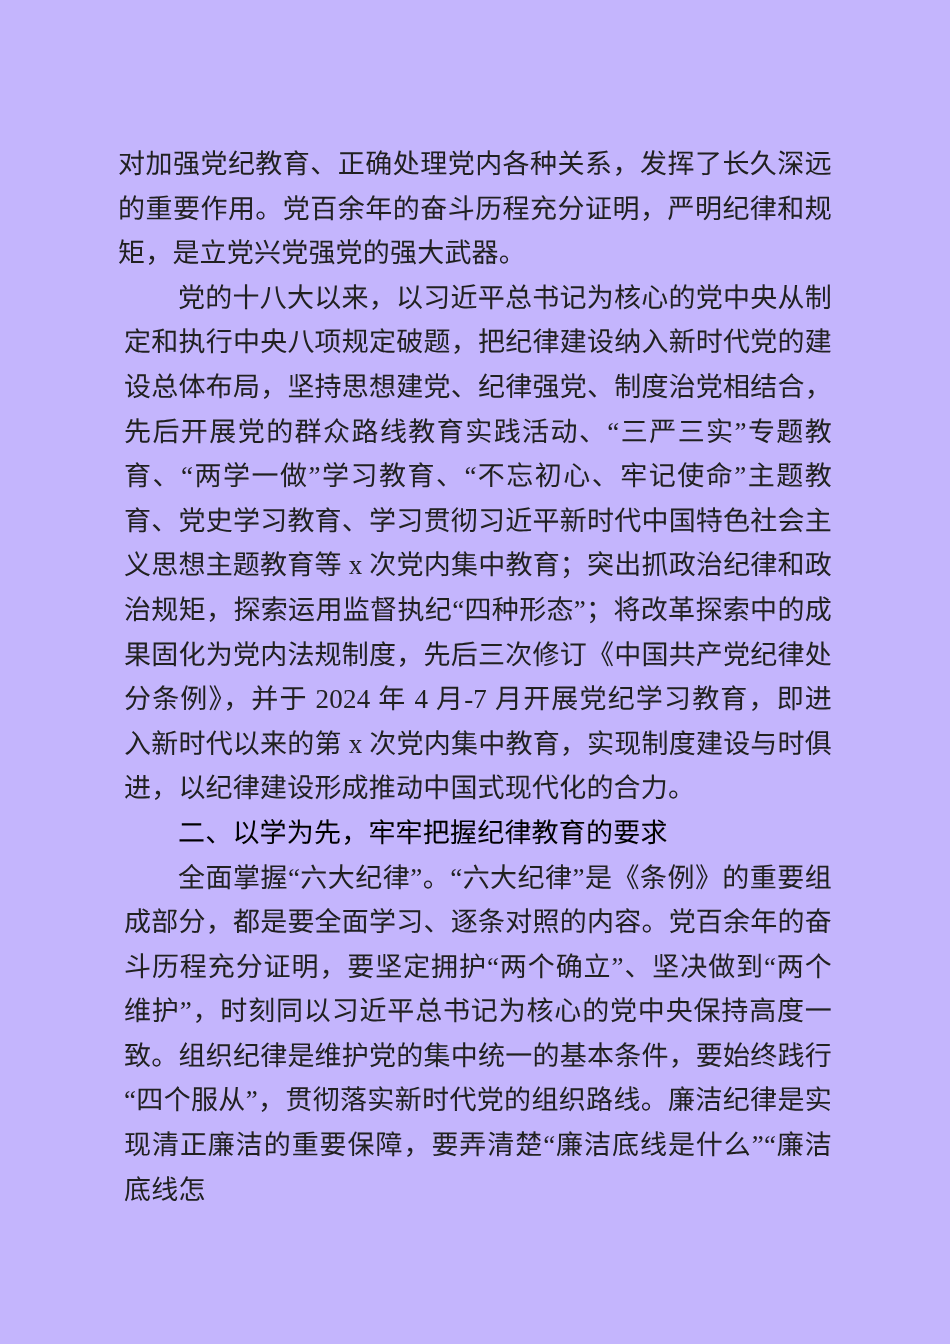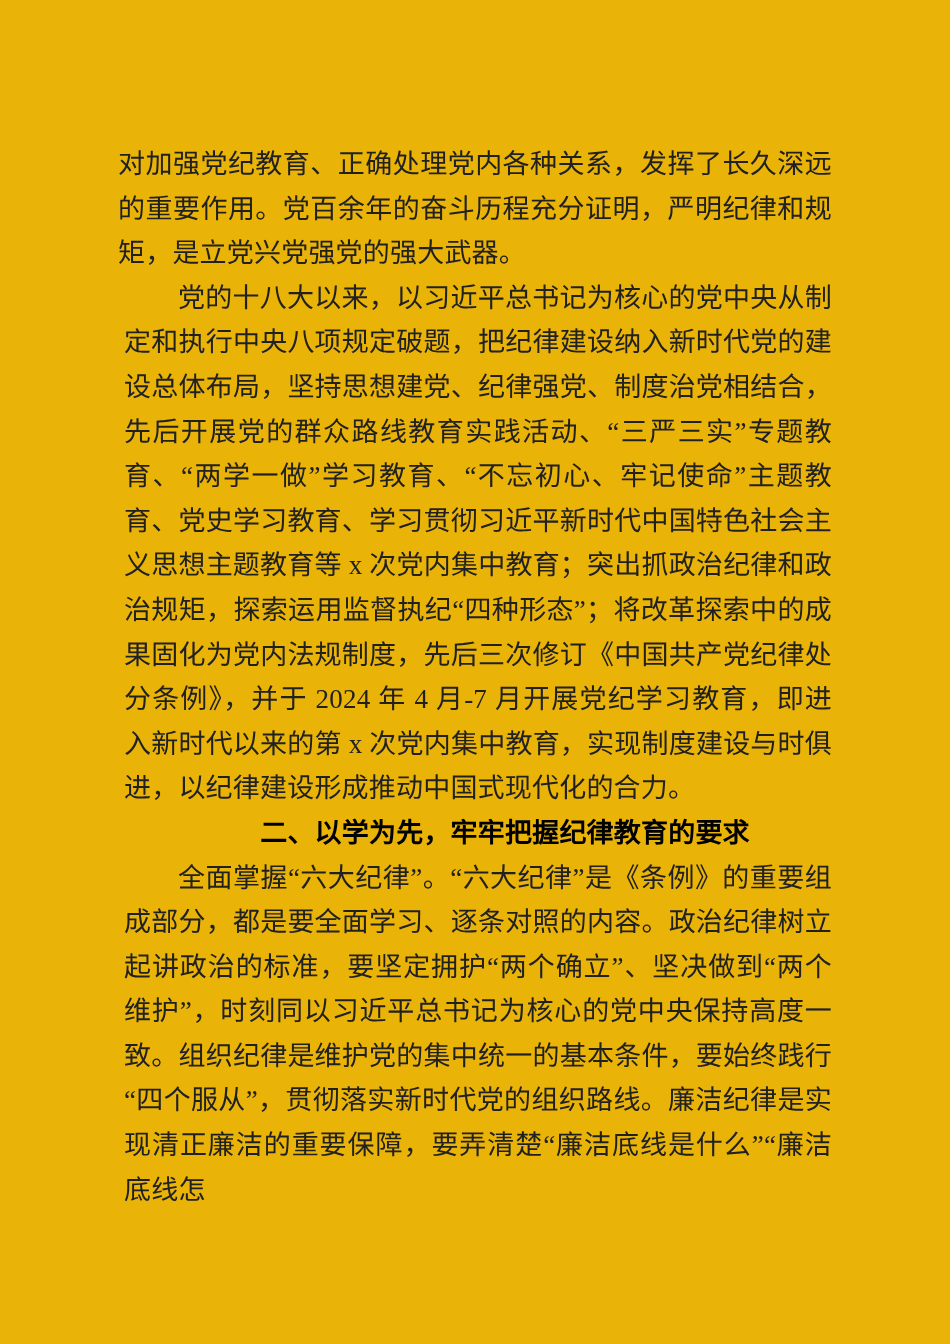--- a/index.html
+++ b/index.html
@@ -10,21 +10,21 @@
     width: 950px;
     height: 1344px;
     background: #ffffff;
     overflow: hidden;
   }
   .page {
     box-sizing: border-box;
     width: 950px;
     height: 1344px;
     padding: 142px 118px 0 118px;
-    background: #eab308;
+    background: #c4b5fd;
   }
   .doc-body {
     width: 714px;
   }
   p.para {
     margin: 0;
     padding: 0;
     font-family: "Liberation Serif", "DejaVu Serif", serif;
     font-size: 27px;
     line-height: 44.6px;
@@ -32,28 +32,28 @@
     text-align: justify;
     letter-spacing: 0.2px;
     word-break: break-all;
   }
   p.indent {
     text-indent: 2em;
     margin-left: 6px;
   }
   p.heading {
     font-family: "Liberation Sans", "DejaVu Sans", sans-serif;
-    font-weight: bold;
+    font-weight: normal;
     color: #000000;
-    text-align: center;
+    text-align: left;
   }
 </style>
 </head>
 <body>
 
 <div class="page">
   <div class="doc-body">
     <p class="para">对加强党纪教育、正确处理党内各种关系，发挥了长久深远的重要作用。党百余年的奋斗历程充分证明，严明纪律和规矩，是立党兴党强党的强大武器。</p>
     <p class="para indent">党的十八大以来，以习近平总书记为核心的党中央从制定和执行中央八项规定破题，把纪律建设纳入新时代党的建设总体布局，坚持思想建党、纪律强党、制度治党相结合，先后开展党的群众路线教育实践活动、“三严三实”专题教育、“两学一做”学习教育、“不忘初心、牢记使命”主题教育、党史学习教育、学习贯彻习近平新时代中国特色社会主义思想主题教育等 x 次党内集中教育；突出抓政治纪律和政治规矩，探索运用监督执纪“四种形态”；将改革探索中的成果固化为党内法规制度，先后三次修订《中国共产党纪律处分条例》，并于 2024 年 4 月-7 月开展党纪学习教育，即进入新时代以来的第 x 次党内集中教育，实现制度建设与时俱进，以纪律建设形成推动中国式现代化的合力。</p>
     <p class="para indent heading">二、以学为先，牢牢把握纪律教育的要求</p>
-    <p class="para indent">全面掌握“六大纪律”。“六大纪律”是《条例》的重要组成部分，都是要全面学习、逐条对照的内容。政治纪律树立起讲政治的标准，要坚定拥护“两个确立”、坚决做到“两个维护”，时刻同以习近平总书记为核心的党中央保持高度一致。组织纪律是维护党的集中统一的基本条件，要始终践行“四个服从”，贯彻落实新时代党的组织路线。廉洁纪律是实现清正廉洁的重要保障，要弄清楚“廉洁底线是什么”“廉洁底线怎</p>
+    <p class="para indent">全面掌握“六大纪律”。“六大纪律”是《条例》的重要组成部分，都是要全面学习、逐条对照的内容。党百余年的奋斗历程充分证明，要坚定拥护“两个确立”、坚决做到“两个维护”，时刻同以习近平总书记为核心的党中央保持高度一致。组织纪律是维护党的集中统一的基本条件，要始终践行“四个服从”，贯彻落实新时代党的组织路线。廉洁纪律是实现清正廉洁的重要保障，要弄清楚“廉洁底线是什么”“廉洁底线怎</p>
   </div>
 </div>
 
 </body></html>

